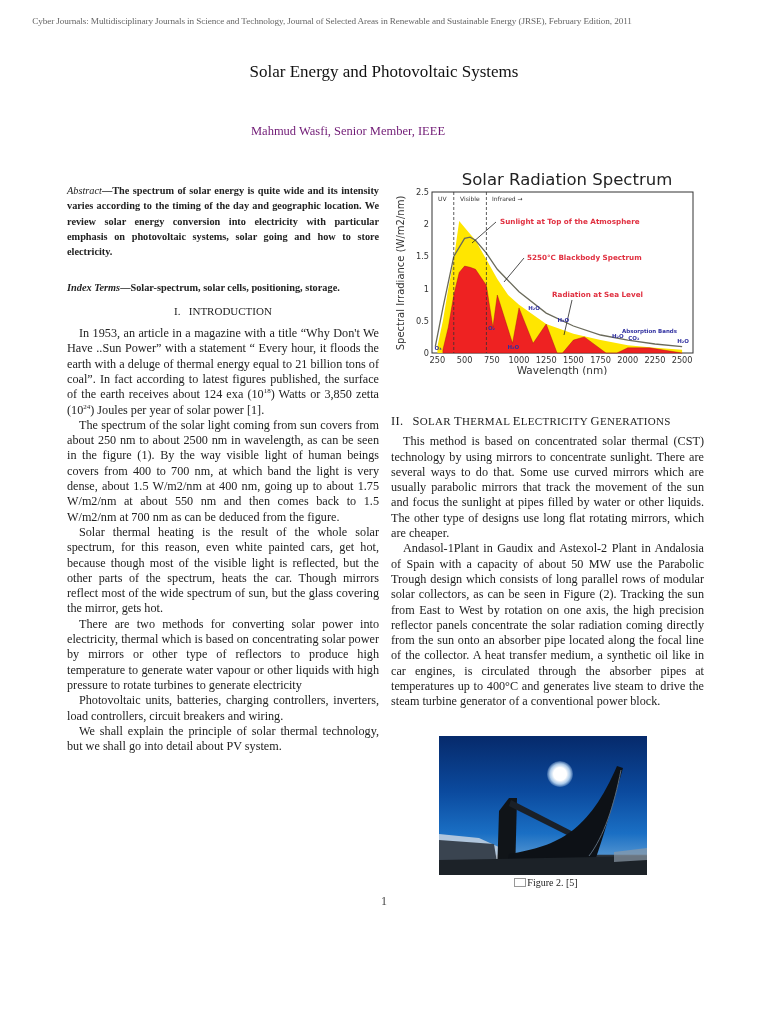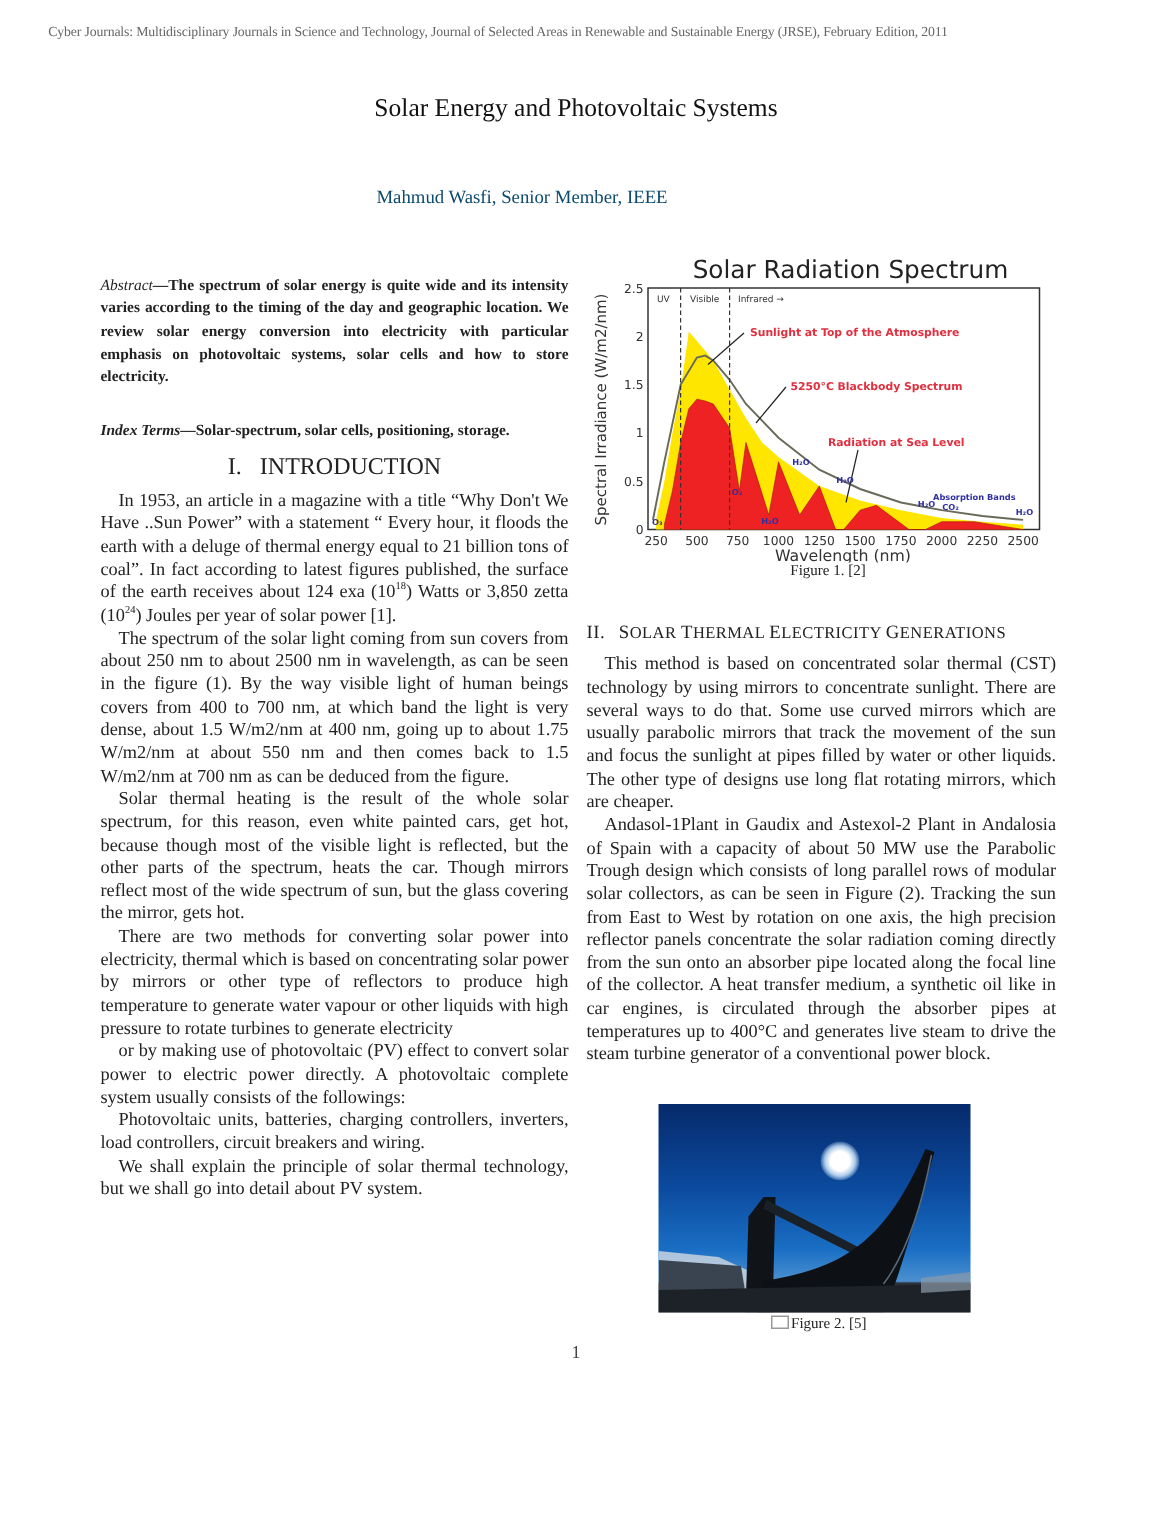--- a/index.html
+++ b/index.html
@@ -11,30 +11,30 @@
     .header {
       position: absolute; top: 16px; left: 0; width: 664px; text-align: center;
       font-size: 9.2px; color: #666; letter-spacing: -0.1px;
     }
     .title {
       position: absolute; top: 62px; left: 0; width: 768px; text-align: center;
       font-size: 17px; color: #111;
     }
     .author {
       position: absolute; top: 124px; left: 0; width: 696px; text-align: center;
-      font-size: 12.5px; color: #0c4a6e;
+      font-size: 12.5px; color: #701a75;
     }
     .col { position: absolute; width: 312px; font-size: 12.2px; line-height: 15.3px; text-align: justify; }
     .col-left { left: 67px; top: 183px; }
     .col-right { left: 391px; top: 414px; width: 313px; }
     .abstract { font-weight: bold; font-size: 10.3px; line-height: 15.3px; }
     .abstract .lead { font-style: italic; font-weight: normal; }
     .index-terms { font-weight: bold; font-size: 10.3px; line-height: 15.3px; margin-top: 21px; }
     .index-terms .lead { font-style: italic; font-weight: bold; }
-    .section-heading { text-align: center; font-size: 16px; margin: 8px 0 7px 0; font-family: Liberation Serif, serif; }
+    .section-heading { text-align: center; font-size: 11px; margin: 8px 0 7px 0; font-family: Liberation Serif, serif; }
     .section-heading-sc { font-size: 11px; margin: 0 0 5px 0; letter-spacing: 0.3px; }
     .section-heading-sc .big { font-size: 12.5px; }
     p { margin: 0; text-indent: 12px; }
     sup { font-size: 7px; line-height: 0; }
     .figure1 { position: absolute; left: 392px; top: 165px; width: 320px; }
     .figure1 svg { display: block; }
     .fig-caption { text-align: center; font-size: 10px; color: #222; }
     .figure2 { position: absolute; left: 439px; top: 736px; width: 214px; }
     .photo { width: 208px; height: 139px; position: relative; overflow: hidden;
       background: linear-gradient(180deg, #062a6b 0%, #0b4a9e 40%, #1a6fc4 70%, #4c90cf 85%, #2a3038 86%, #151a20 100%); }
@@ -47,33 +47,32 @@
 </head>
 <body>
 
 <div class="header">Cyber Journals: Multidisciplinary Journals in Science and Technology, Journal of Selected Areas in Renewable and Sustainable Energy (JRSE), February Edition, 2011</div>
 
 <div class="title">Solar Energy and Photovoltaic Systems</div>
 <div class="author">Mahmud Wasfi, Senior Member, IEEE</div>
 
 <div class="col col-left">
   <div class="abstract">
-    <span class="lead">Abstract</span><span>—</span><span>The spectrum of solar energy is quite wide and its intensity varies according to the timing of the day and geographic location. We review solar energy conversion into electricity with particular emphasis on photovoltaic systems, solar cells and how to store electricity.</span>
+    <span class="lead">Abstract</span><span>—</span><span>The spectrum of solar energy is quite wide and its intensity varies according to the timing of the day and geographic location. We review solar energy conversion into electricity with particular emphasis on photovoltaic systems, solar going and how to store electricity.</span>
   </div>
   <div class="index-terms">
     <span class="lead">Index Terms</span><span>—</span><span>Solar-spectrum, solar cells, positioning, storage.</span>
   </div>
 
   <div class="section-heading" style="white-space:pre;">I.   INTRODUCTION</div>
 
   <p><span>In 1953, an article in a magazine with a title “Why Don't We Have ..Sun Power” with a statement “ Every hour, it floods the earth with a deluge of thermal energy equal to 21 billion tons of coal”. In fact according to latest figures published, the surface of the earth receives about 124 exa (10</span><sup>18</sup><span>) Watts or 3,850 zetta (10</span><sup>24</sup><span>) Joules per year of solar power [1].</span></p>
   <p>The spectrum of the solar light coming from sun covers from about 250 nm to about 2500 nm in wavelength, as can be seen in the figure (1). By the way visible light of human beings covers from 400 to 700 nm, at which band the light is very dense, about 1.5 W/m2/nm at 400 nm, going up to about 1.75 W/m2/nm at about 550 nm and then comes back to 1.5 W/m2/nm at 700 nm as can be deduced from the figure.</p>
   <p>Solar thermal heating is the result of the whole solar spectrum, for this reason, even white painted cars, get hot, because though most of the visible light is reflected, but the other parts of the spectrum, heats the car. Though mirrors reflect most of the wide spectrum of sun, but the glass covering the mirror, gets hot.</p>
   <p>There are two methods for converting solar power into electricity, thermal which is based on concentrating solar power by mirrors or other type of reflectors to produce high temperature to generate water vapour or other liquids with high pressure to rotate turbines to generate electricity</p>
-  <p>or by making use of photovoltaic (PV) effect to convert solar power to electric power directly.  A photovoltaic complete system usually consists of the followings:</p>
   <p>Photovoltaic units, batteries, charging controllers, inverters, load controllers, circuit breakers and wiring.</p>
   <p>We shall explain the principle of solar thermal technology, but we shall go into detail about PV system.</p>
 </div>
 
 <div class="figure1">
   <svg width="320" height="210" viewBox="0 0 320 210" xmlns="http://www.w3.org/2000/svg" font-family="DejaVu Sans, sans-serif">
     <text x="175" y="20" font-size="16.5" text-anchor="middle" fill="#222" id="chart-title">Solar Radiation Spectrum</text>
 
     <rect x="40" y="27" width="261" height="161" fill="#ffffff" stroke="#333" stroke-width="1"></rect>
     <path id="series-top" fill="#ffe600" stroke="none" d="M45.4375,188 L45.4,181.6 L50.9,155.8 L56.3,123.6 L61.8,94.6 L67.2,56.0 L72.6,62.4 L78.1,68.9 L83.5,75.3 L94.4,94.6 L105.3,113.9 L116.1,130.0 L127.0,139.7 L154.2,159.0 L181.4,168.7 L208.6,175.1 L235.8,180.3 L262.9,182.8 L290.1,184.8 L290.125,188 Z"></path>
@@ -117,21 +116,20 @@
         <text x="42.6125" y="185" font-size="5.5" font-weight="bold" fill="#3030a0">O₃</text>
         <text x="95.9" y="165" font-size="5.5" font-weight="bold" fill="#3030a0">O₂</text>
         <text x="115.47500000000001" y="184" font-size="5.5" font-weight="bold" fill="#3030a0">H₂O</text>
         <text x="136.1375" y="145" font-size="5.5" font-weight="bold" fill="#3030a0">H₂O</text>
         <text x="165.5" y="157" font-size="5.5" font-weight="bold" fill="#3030a0">H₂O</text>
         <text x="219.875" y="173" font-size="5.5" font-weight="bold" fill="#3030a0">H₂O</text>
         <text x="236.1875" y="175" font-size="5.5" font-weight="bold" fill="#3030a0">CO₂</text>
         <text x="285.125" y="178" font-size="5.5" font-weight="bold" fill="#3030a0">H₂O</text>
       </g>
   </svg>
-  <div class="fig-caption">Figure 1. [2]</div>
 </div>
 
 <div class="col col-right">
   <div class="section-heading-sc">
     <span class="big">II.</span>&nbsp;&nbsp;
     <span class="big">S</span><span>OLAR </span><span class="big">T</span><span>HERMAL </span><span class="big">E</span><span>LECTRICITY </span><span class="big">G</span><span>ENERATIONS</span>
   </div>
   <p>This method is based on concentrated solar thermal (CST) technology by using mirrors to concentrate sunlight. There are several ways to do that. Some use curved mirrors which are usually parabolic mirrors that track the movement of the sun and focus the sunlight at pipes filled by water or other liquids. The other type of designs use long flat rotating mirrors, which are cheaper.</p>
   <p>Andasol-1Plant in Gaudix and Astexol-2 Plant in Andalosia  of Spain with a capacity of about 50 MW use the Parabolic Trough design which consists of long parallel rows of modular solar collectors, as can be seen in Figure (2). Tracking the sun from East to West by rotation on one axis, the high precision reflector panels concentrate the solar radiation coming directly from the sun onto an absorber pipe located along the focal line of the collector. A heat transfer medium, a synthetic oil like in car engines, is circulated through the absorber pipes at temperatures up to 400°C and generates live steam to drive the steam turbine generator of a conventional power block.</p>
 </div>

